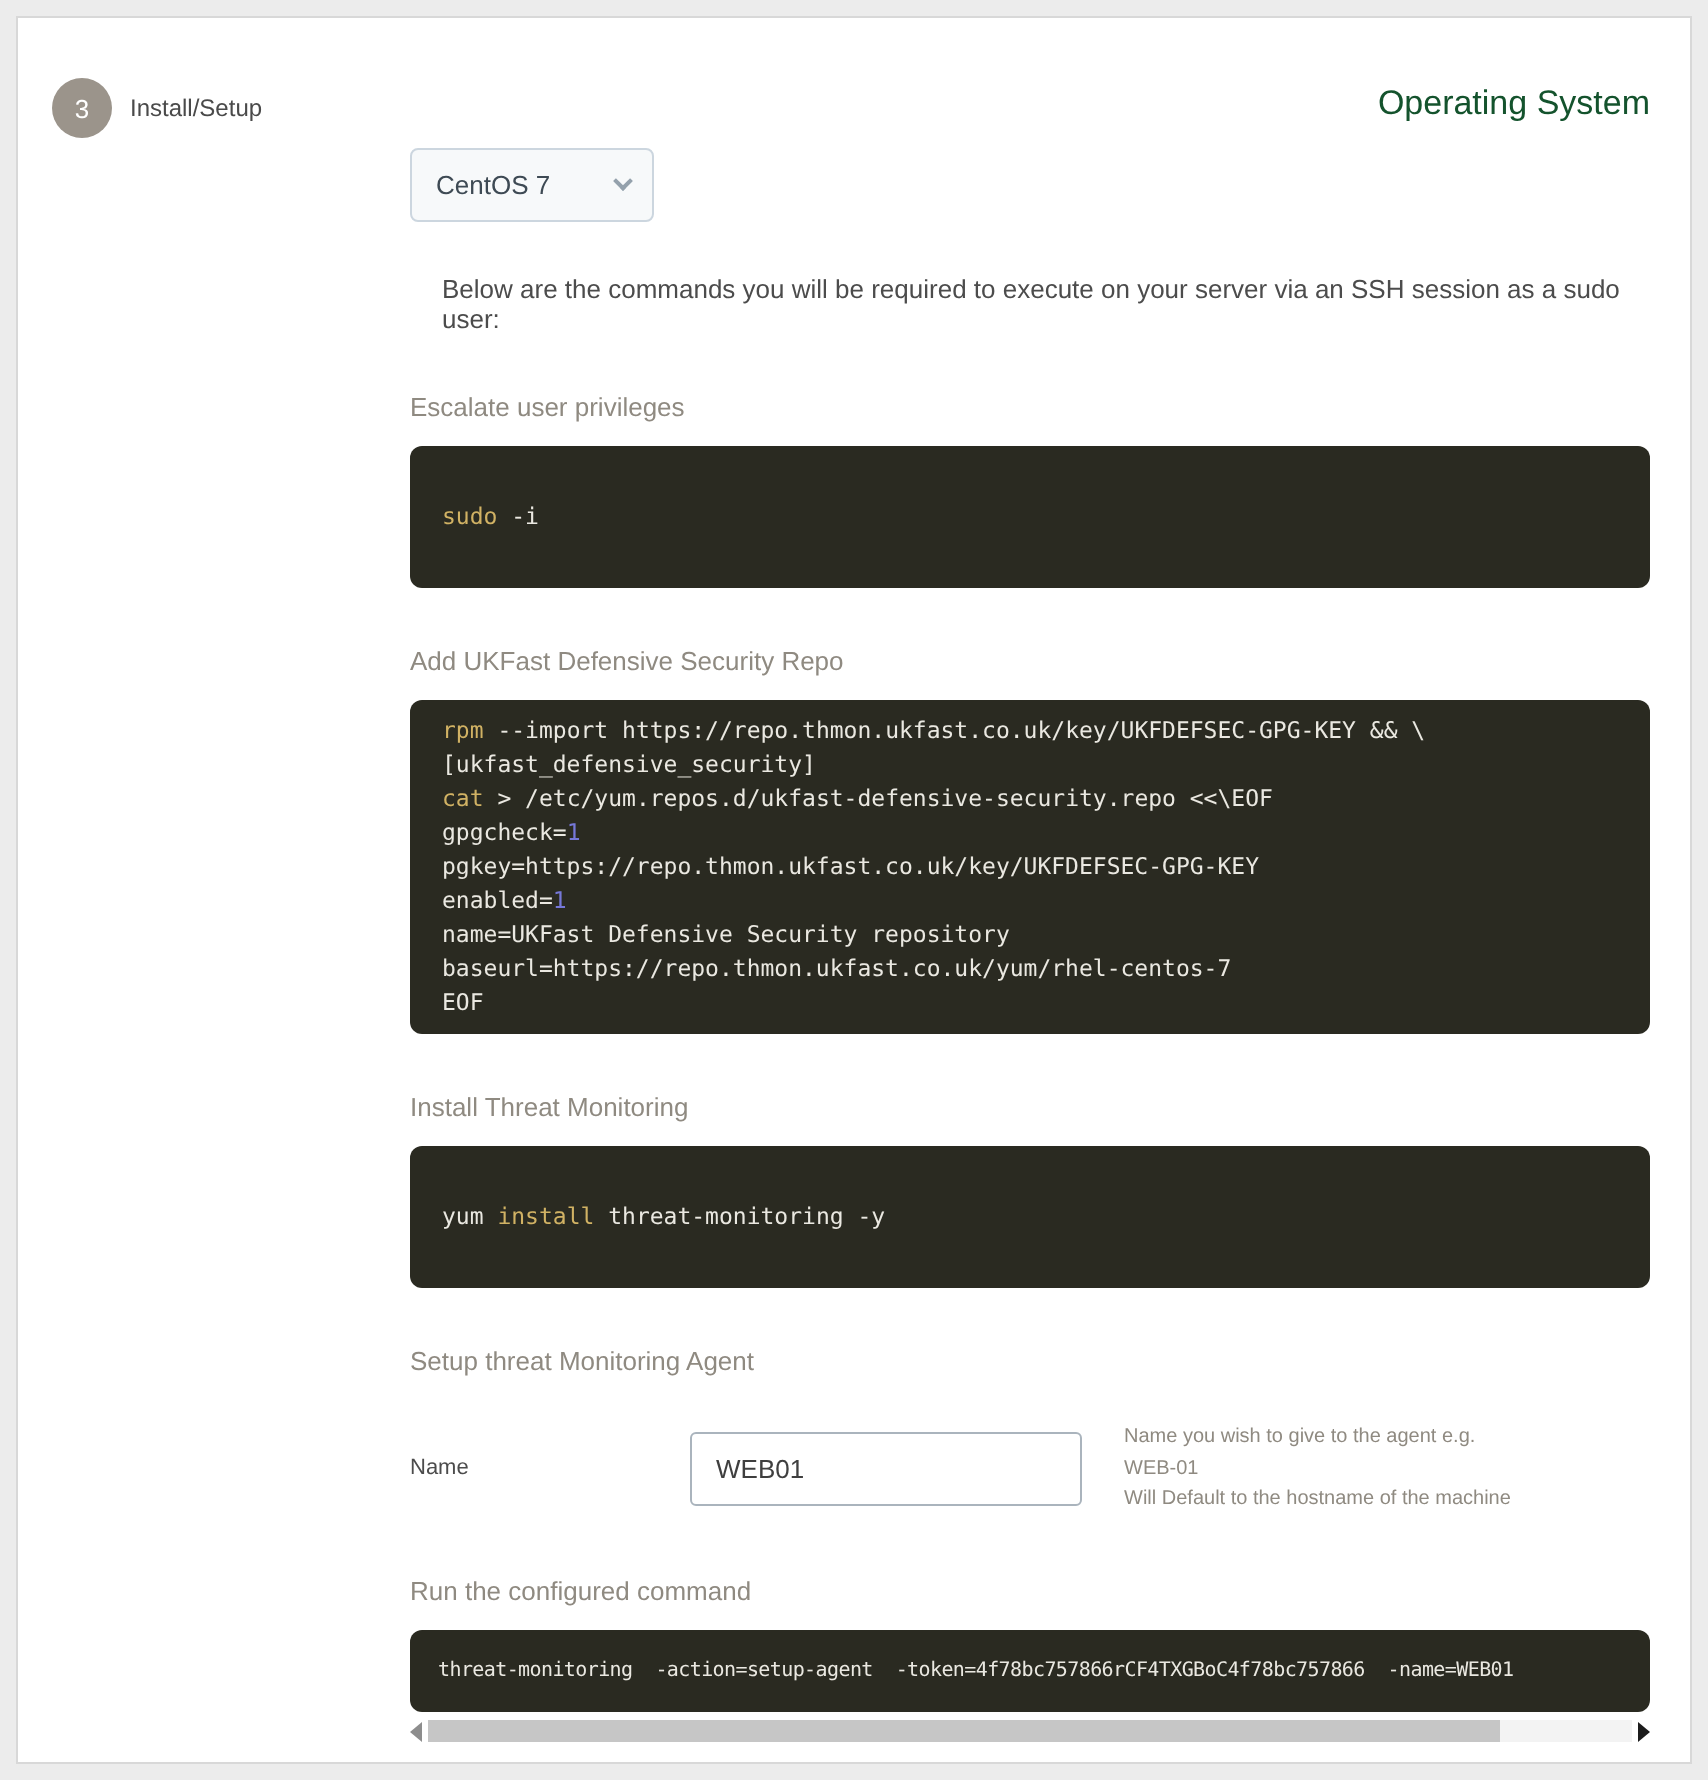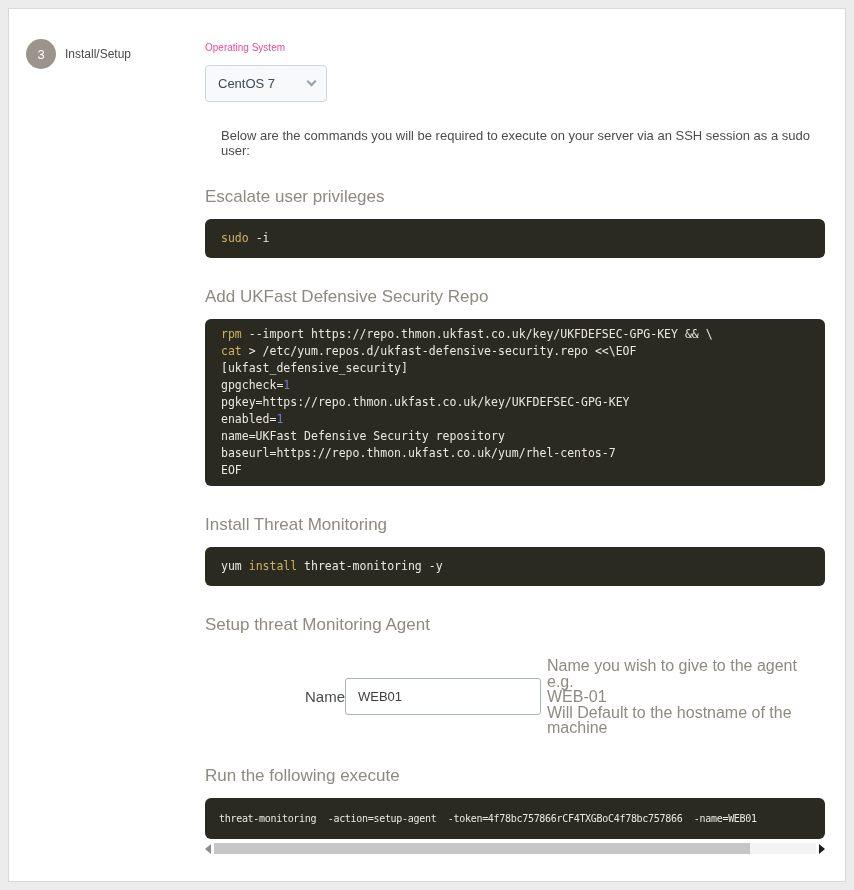--- a/index.html
+++ b/index.html
@@ -23,21 +23,21 @@
   .step-circle {
     width: 30px; height: 30px; border-radius: 50%;
     background: #9b948b; color: #ffffff;
     font-size: 13px; display: flex; align-items: center; justify-content: center;
     flex: none;
   }
   .step-label { font-size: 12px; color: #4a4a4a; }
 
   .main-col { flex: 1; padding: 33px 20px 0 0; }
 
-  .field-label { font-size: 10px; color: #ec4899; margin-bottom: 12px; }
+  .field-label { font-size: 17px; color: #14532d; margin-bottom: 12px; text-align: right; }
 
   .select-wrap { position: relative; width: 122px; margin-bottom: 26px; }
   .os-select {
     width: 100%; height: 37px;
     appearance: none; -webkit-appearance: none; -moz-appearance: none;
     background: #f7f9fa;
     border: 1px solid #ccd6df; border-radius: 4px;
     padding: 0 41px 0 12px;
     font-size: 13px; color: #3e4a54;
     font-family: "Liberation Sans", sans-serif;
@@ -46,52 +46,52 @@
   .chevron {
     position: absolute; right: 12px; top: 13px;
     width: 7px; height: 7px;
     border-right: 2px solid #94a1ac; border-bottom: 2px solid #94a1ac;
     transform: rotate(45deg);
     pointer-events: none;
   }
 
   .intro { font-size: 13px; color: #4c4c4c; margin: 0 0 29px 16px; }
 
-  .section-title { font-size: 17px; color: #8f8a81; margin: 0 0 12px 0; }
+  .section-title { font-size: 13px; color: #8f8a81; margin: 0 0 12px 0; }
 
   .code-block {
     background: #2a2a21;
     border-radius: 6px;
-    padding: 11px 16px;
+    padding: 27px 16px;
     font-family: "DejaVu Sans Mono", monospace;
     font-size: 11.5px; line-height: 17px;
     color: #eae8e1;
     margin-bottom: 29px;
     overflow: hidden;
   }
   .code-block.multi { padding: 7px 16px; }
   .code-line { white-space: pre; }
   .seg-w { color: #eae8e1; }
   .seg-y { color: #d1b264; }
   .seg-b { color: #7678d8; }
 
   .form-row { display: flex; align-items: center; margin: 23px 0 30px 0; }
-  .name-label { width: 140px; flex: none; font-size: 15px; color: #4c4c4c; text-align: right; }
+  .name-label { width: 140px; flex: none; font-size: 11px; color: #4c4c4c; }
   .name-input {
     width: 196px; height: 37px; flex: none;
     border: 1px solid #aab4bd; border-radius: 3px;
     padding: 12px 12px;
     font-size: 13px; color: #3f3f3f;
     font-family: "Liberation Sans", sans-serif;
     text-decoration: underline wavy #e05c4e 1px;
     text-underline-offset: 3px;
   }
   .help-text {
-    margin-left: 6px;
-    font-size: 16px; line-height: 15.5px;
+    margin-left: 21px;
+    font-size: 10px; line-height: 15.5px;
     color: #8f8a81;
   }
 
   .run-block {
     margin-bottom: 0;
     font-size: 10px;
     letter-spacing: -0.3px;
     padding: 12px 8px 12px 14px;
   }
   .hscrollbar { display: flex; align-items: center; height: 12px; margin: 4px 0 29px 0; }
@@ -129,22 +129,22 @@
     <p class="intro">Below are the commands you will be required to execute on your server via an SSH session as a sudo user:</p>
 
     <div class="section-title">Escalate user privileges</div>
     <div class="code-block">
         <div class="code-line"><span class="seg-y">sudo</span><span class="seg-w"> -i</span></div>
       </div>
 
     <div class="section-title">Add UKFast Defensive Security Repo</div>
     <div class="code-block multi">
         <div class="code-line"><span class="seg-y">rpm</span><span class="seg-w"> --import https://repo.thmon.ukfast.co.uk/key/UKFDEFSEC-GPG-KEY &amp;&amp; \</span></div>
+        <div class="code-line"><span class="seg-w">[ukfast_defensive_security]</span></div>
         <div class="code-line"><span class="seg-y">cat</span><span class="seg-w"> &gt; /etc/yum.repos.d/ukfast-defensive-security.repo &lt;&lt;\EOF</span></div>
-        <div class="code-line"><span class="seg-w">[ukfast_defensive_security]</span></div>
         <div class="code-line"><span class="seg-w">gpgcheck=</span><span class="seg-b">1</span></div>
         <div class="code-line"><span class="seg-w">pgkey=https://repo.thmon.ukfast.co.uk/key/UKFDEFSEC-GPG-KEY</span></div>
         <div class="code-line"><span class="seg-w">enabled=</span><span class="seg-b">1</span></div>
         <div class="code-line"><span class="seg-w">name=UKFast Defensive Security repository</span></div>
         <div class="code-line"><span class="seg-w">baseurl=https://repo.thmon.ukfast.co.uk/yum/rhel-centos-7</span></div>
         <div class="code-line"><span class="seg-w">EOF</span></div>
       </div>
 
     <div class="section-title">Install Threat Monitoring</div>
     <div class="code-block">
@@ -156,21 +156,21 @@
     <div class="form-row">
       <label class="name-label">Name</label>
       <input class="name-input" type="text" spellcheck="false" value="WEB01" style="">
       <div class="help-text">
           <div>Name you wish to give to the agent e.g.</div>
           <div>WEB-01</div>
           <div>Will Default to the hostname of the machine</div>
         </div>
     </div>
 
-    <div class="section-title">Run the following execute</div>
+    <div class="section-title">Run the configured command</div>
     <div class="code-block run-block">
         <div class="code-line"><span class="seg-w">threat-monitoring  -action=setup-agent  -token=4f78bc757866rCF4TXGBoC4f78bc757866  -name=WEB01</span></div>
       </div>
     <div class="hscrollbar">
       <div class="sb-arrow sb-left"></div>
       <div class="sb-track">
         <div class="sb-thumb"></div>
       </div>
       <div class="sb-arrow sb-right"></div>
     </div>

